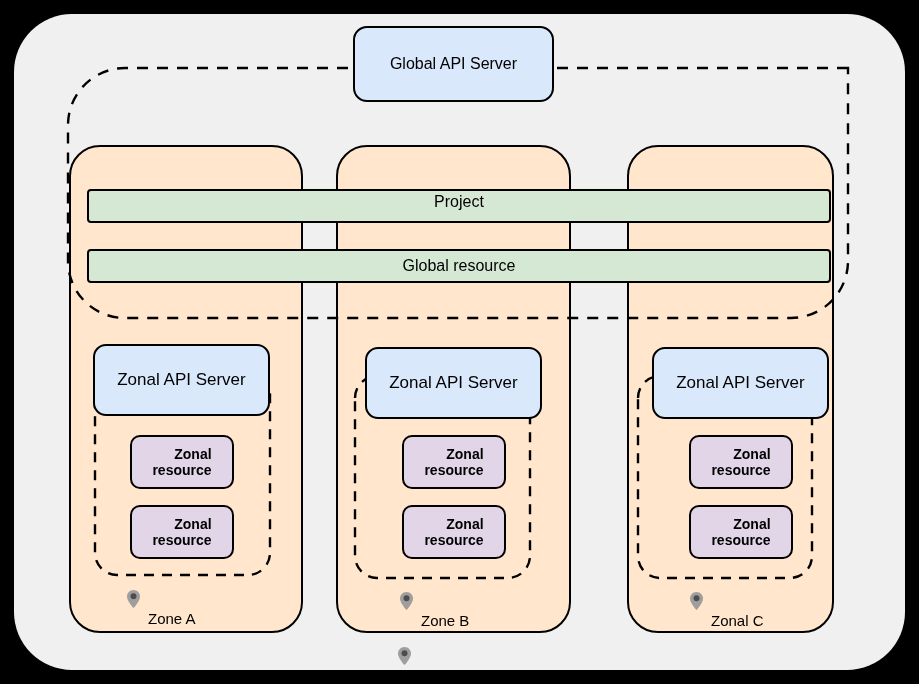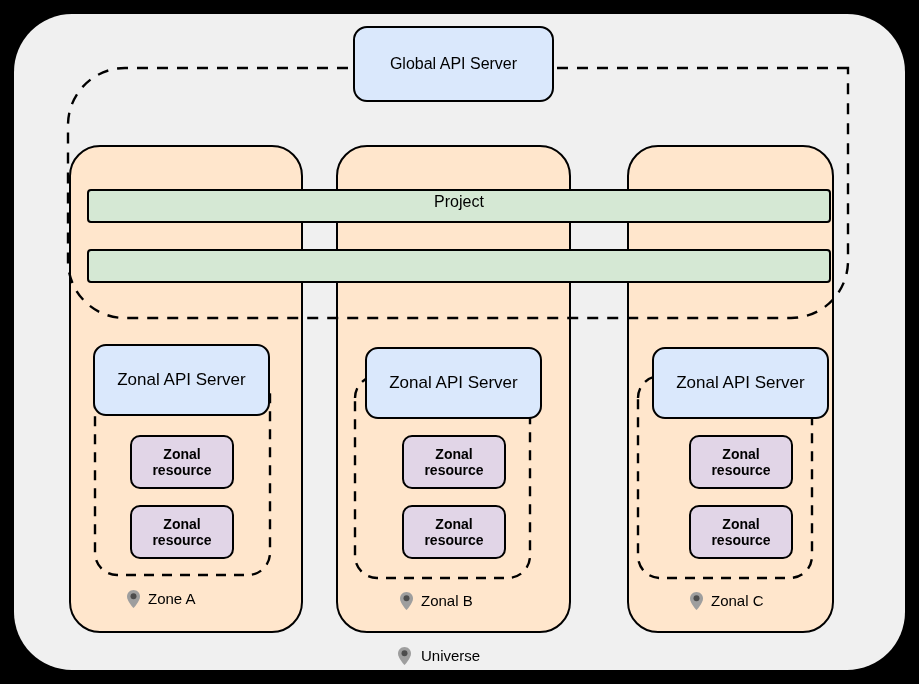--- a/index.html
+++ b/index.html
@@ -21,36 +21,37 @@
   #canvas svg {
     position: absolute;
     left: 0;
     top: 0;
   }
   .lbl {
     position: absolute;
     display: flex;
     align-items: center;
     justify-content: center;
-    text-align: center;
+    text-align: right;
     color: #000000;
     line-height: 1.16;
     white-space: pre-line;
     pointer-events: none;
   }
   .lbl-16 { font-size: 16px; }
   .lbl-15 { font-size: 17px; }
   .lbl-14 { font-size: 14px; font-weight: bold; }
   .zone-tag {
     position: absolute;
     display: flex;
     align-items: center;
     gap: 7px;
     font-size: 15px;
     color: #000000;
+    margin-top: 20px;
   }
 </style>
 </head>
 <body>
 
 <div id="canvas">
 
   <svg width="919" height="684" viewBox="0 0 919 684">
     <defs>
 
@@ -104,20 +105,21 @@
     <use href="#pinshape" x="127" y="590"></use>
     <use href="#pinshape" x="400" y="592"></use>
     <use href="#pinshape" x="690" y="592"></use>
     <use href="#pinshape" x="398" y="647"></use>
   </svg>
 
   <div class="lbl lbl-16" style="left:354px; top:27px; width:199px; height:74px;">Global API Server</div>
 
   <div class="lbl lbl-16" style="left:88px; top:190px; width:742px; height:24px;">Project</div>
 
+  <div class="lbl lbl-16" style="left:88px; top:250px; width:742px; height:32px;">Global resource</div>
 
   <div class="lbl lbl-15" style="left:94px; top:345px; width:175px; height:70px;">Zonal API Server</div>
   <div class="lbl lbl-15" style="left:366px; top:348px; width:175px; height:70px;">Zonal API Server</div>
   <div class="lbl lbl-15" style="left:653px; top:348px; width:175px; height:70px;">Zonal API Server</div>
 
   <div class="lbl lbl-14" style="left:131px; top:436px; width:102px; height:52px;">Zonal
 resource</div>
   <div class="lbl lbl-14" style="left:131px; top:506px; width:102px; height:52px;">Zonal
 resource</div>
 
@@ -128,21 +130,21 @@
 
   <div class="lbl lbl-14" style="left:690px; top:436px; width:102px; height:52px;">Zonal
 resource</div>
   <div class="lbl lbl-14" style="left:690px; top:506px; width:102px; height:52px;">Zonal
 resource</div>
 
   <div class="zone-tag" style="left:148px; top:590px;">
     <span>Zone A</span>
   </div>
   <div class="zone-tag" style="left:421px; top:592px;">
-    <span>Zonal B</span>
+    <span>Zone B</span>
   </div>
   <div class="zone-tag" style="left:711px; top:592px;">
     <span>Zonal C</span>
   </div>
   <div class="zone-tag" style="left:421px; top:647px;">
     <span>Universe</span>
   </div>
 
 </div>
 

